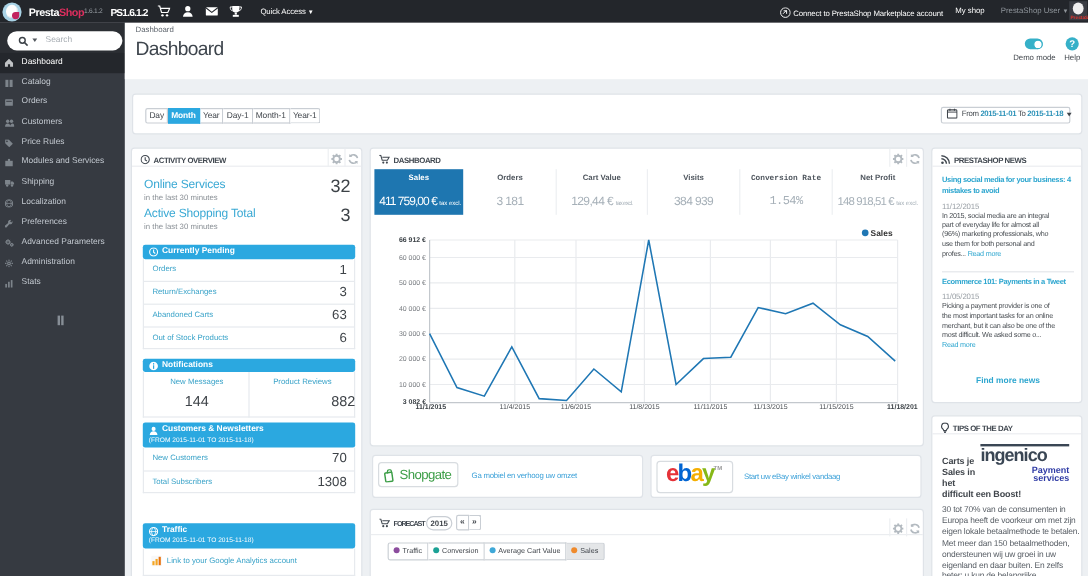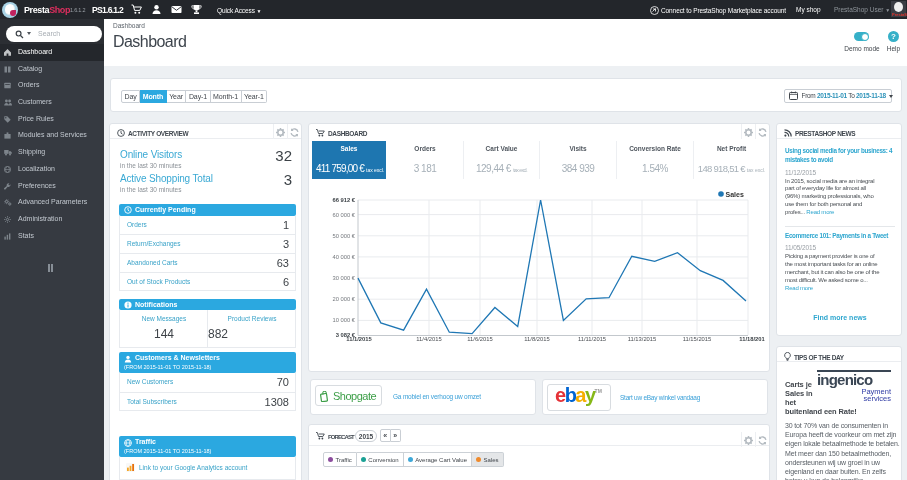--- a/index.html
+++ b/index.html
@@ -116,21 +116,21 @@
 .ndate { font-size:6.5px; color:#9aa0a6; letter-spacing:-0.1px; }
 .nbody { font-size:6px; color:#4a4f54; line-height:7.8px; letter-spacing:-0.2px; white-space:nowrap; margin-top:2px; }
 .nbody .rm { color:#2da6cf; }
 .ndiv { border-top:1px solid #e4e7ea; margin:9px 0 5px; }
 #findmore { position:absolute; left:0; width:126px; text-align:center; font-size:7px; font-weight:bold; color:#2da6cf; }
 
 
 #tips { left:776px; top:346px; width:126px; height:160px; border-radius:3px 3px 0 0; }
 #ingenico { position:absolute; left:40px; top:22.5px; width:74px; }
 #ingword { font-size:15px; font-weight:bold; color:#3a4654; letter-spacing:-0.8px; border-top:2.5px solid #3a4654; line-height:15px; }
-#ingpay { text-align:right; font-size:7.5px; font-weight:normal; color:#2f3ba5; line-height:7.5px; margin-top:1px; }
+#ingpay { text-align:right; font-size:7.5px; font-weight:bold; color:#2f3ba5; line-height:7.5px; margin-top:1px; }
 .tipstitle { font-size:7.5px; font-weight:bold; color:#41464c; line-height:9.3px; letter-spacing:-0.1px; }
 .tipsbody { font-size:7px; color:#5a6067; line-height:9.2px; letter-spacing:-0.15px; margin-top:4px; }
 </style>
 </head>
 <body>
 <div id="page">
 
   <div id="topbar">
     <div id="avatar">
         <div class="bird"></div>
@@ -312,21 +312,21 @@
               <g stroke="#b3bac0" stroke-width="1.7">
                 <path d="M5 0v2M5 8v2M0 5h2M8 5h2M1.5 1.5l1.4 1.4M7.1 7.1l1.4 1.4M8.5 1.5L7.1 2.9M2.9 7.1L1.5 8.5"></path>
               </g>
             </svg></span><span class="hic"><svg width="9" height="9" viewBox="0 0 10 10">
               <path d="M8.8 4.2A4 4 0 0 0 1.6 2.8M1.2 5.8a4 4 0 0 0 7.2 1.4" fill="none" stroke="#b3bac0" stroke-width="1.5"></path>
               <path d="M1.2 0.4v2.8h2.8z" fill="#b3bac0"></path>
               <path d="M8.8 9.6V6.8H6z" fill="#b3bac0"></path>
             </svg></span>
       </span>
     </div>
-    <div class="abs blue-lg" style="left:10px;top:24.5px;font-size:10px;letter-spacing:-0.15px;">Online Visitors</div>
+    <div class="abs blue-lg" style="left:10px;top:24.5px;font-size:10px;letter-spacing:-0.15px;">Online Services</div>
     <div class="abs" style="right:9px;top:23px;font-size:15px;color:#3c4247;">32</div>
     <div class="abs subtle" style="left:10px;top:38px;">in the last 30 minutes</div>
     <div class="abs blue-lg" style="left:10px;top:48.5px;font-size:10px;letter-spacing:-0.15px;">Active Shopping Total</div>
     <div class="abs" style="right:9px;top:47px;font-size:15px;color:#3c4247;">3</div>
     <div class="abs subtle" style="left:10px;top:62px;">in the last 30 minutes</div>
 
     <div class="abs bluebar" style="left:0;top:80px;width:177px;height:11.5px;">
       <svg style="position:absolute;left:5px;top:2px;" width="8" height="8" viewBox="0 0 8 8">
           <circle cx="4" cy="4" r="3.3" fill="none" stroke="#fff" stroke-width="0.9"></circle>
           <path d="M4 2v2.2l1.4 1" fill="none" stroke="#fff" stroke-width="0.9"></path>
@@ -358,21 +358,21 @@
           <rect x="3.5" y="1.6" width="1" height="1.2" fill="#2ba8e0"></rect>
           <rect x="3.5" y="3.4" width="1" height="3" fill="#2ba8e0"></rect>
         </svg>
       <span class="bt" style="position:absolute;left:16px;top:2px;">Notifications</span>
     </div>
     <div class="abs acttable" style="left:0;top:186px;width:177px;height:38px;">
       <div class="abs" style="left:0;top:0;width:88px;height:38px;border-right:1px solid #e7eaee;"></div>
       <div class="abs" style="left:0;top:5px;width:88px;text-align:center;font-size:6.5px;color:#38a2c8;">New Messages</div>
       <div class="abs" style="left:88px;top:5px;width:88px;text-align:center;font-size:6.5px;color:#38a2c8;">Product Reviews</div>
       <div class="abs" style="left:0;top:17px;width:88px;text-align:center;font-size:12px;color:#3e4348;">144</div>
-      <div class="abs" style="left:88px;top:17px;width:88px;text-align:left;font-size:12px;color:#3e4348;">882</div>
+      <div class="abs" style="left:88px;top:17px;width:88px;text-align:right;font-size:12px;color:#3e4348;">882</div>
     </div>
 
     <div class="abs bluebar" style="left:0;top:228px;width:177px;height:21px;">
       <svg style="position:absolute;left:5px;top:3px;" width="8" height="8" viewBox="0 0 8 8">
           <circle cx="4" cy="2.4" r="1.7" fill="#fff"></circle>
           <path d="M0.8 7.6c0-2 1.4-3.2 3.2-3.2s3.2 1.2 3.2 3.2z" fill="#fff"></path>
         </svg>
       <span class="bt" style="position:absolute;left:16px;top:2px;">Customers &amp; Newsletters</span>
       <span class="bs" style="position:absolute;left:5px;top:12px;">(FROM 2015-11-01 TO 2015-11-18)</span>
     </div>
@@ -438,21 +438,21 @@
           <div class="kv">3 181</div>
       </div>
       <div class="kpi" style="left:155px;width:76px;">
         <div class="kl">Cart Value</div>
           <div class="kv">129,44 € <small>tax excl.</small></div>
       </div>
       <div class="kpi" style="left:231px;width:77px;">
         <div class="kl">Visits</div>
           <div class="kv">384 939</div>
       </div>
-      <div class="kpi" style="left:308px;width:77px;">
+      <div class="kpi" style="left:308px;width:77px;font-family:Liberation Mono, monospace;">
         <div class="kl">Conversion Rate</div>
           <div class="kv">1.54%</div>
       </div>
       <div class="kpi" style="left:385px;width:75px;border-right:none;">
         <div class="kl">Net Profit</div>
           <div class="kv" style="font-size:9.5px;letter-spacing:-0.7px;">148 918,51 € <small style="letter-spacing:0;">tax excl.</small></div>
       </div>
     </div>
     <svg style="position:absolute;left:0;top:62px;" width="460" height="172" viewBox="0 0 460 172">
       <g stroke="#e9ebee" stroke-width="1">
@@ -568,17 +568,17 @@
       <span class="pt"><svg style="vertical-align:-1.5px;margin-right:3px;" width="7" height="9" viewBox="0 0 7 9">
             <path d="M3.5 0.4a2.9 2.9 0 0 1 1.6 5.3c-.4.3-.5.7-.5 1.1H2.4c0-.4-.1-.8-.5-1.1A2.9 2.9 0 0 1 3.5 0.4z" fill="none" stroke="#414850" stroke-width="0.9"></path>
             <path d="M2.4 7.4h2.2M2.7 8.4h1.6" stroke="#414850" stroke-width="0.8"></path>
           </svg>TIPS OF THE DAY</span>
     </div>
     <div id="ingenico">
       <div id="ingword">ingenico</div>
       <div id="ingpay">Payment<br>services</div>
     </div>
     <div class="abs tipstitle" style="left:8px;top:32.5px;width:38px;">Carts je Sales in het</div>
-    <div class="abs tipstitle" style="left:8px;top:60px;width:112px;">buitenland een Rate!</div>
+    <div class="abs tipstitle" style="left:8px;top:60px;width:112px;">difficult een Boost!</div>
     <div class="abs tipsbody" style="left:8px;top:70px;width:112px;white-space:nowrap;">30 tot 70% van de consumenten in<br>Europa heeft de voorkeur om met zijn<br>eigen lokale betaalmethode te betalen.<br>Met meer dan 150 betaalmethoden,<br>ondersteunen wij uw groei in uw<br>eigenland en daar buiten. En zelfs<br>beter: u kun de belangrijke<br>betaalmethoden activeren met een</div>
   </div>
 
 </div>
 
 </body></html>

